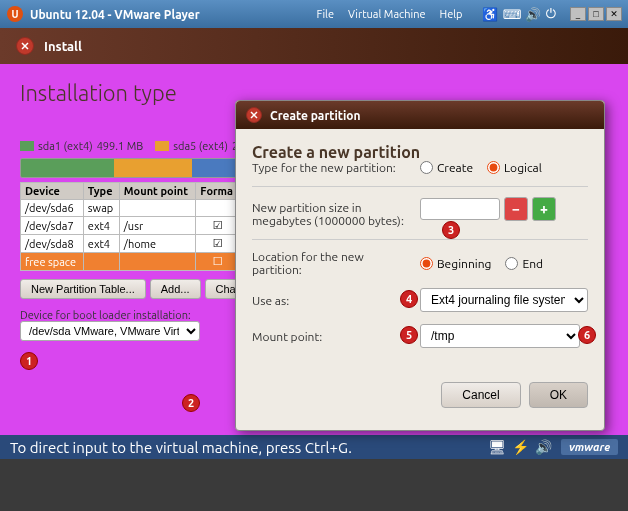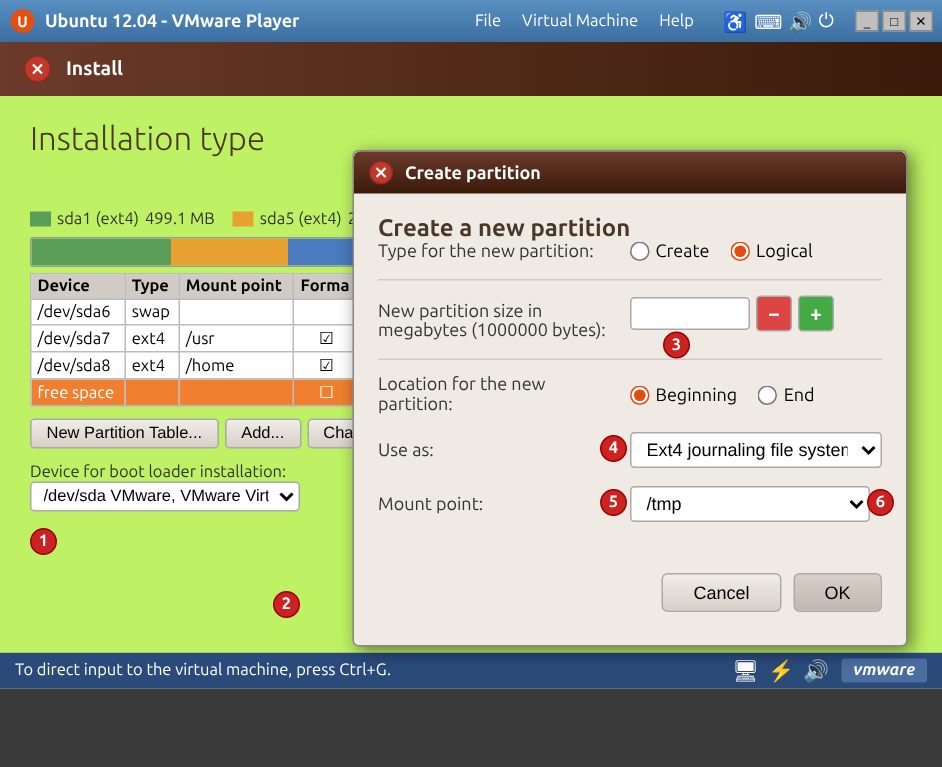--- a/index.html
+++ b/index.html
@@ -100,21 +100,21 @@
     #install-title-text {
       color: white;
       font-size: 13px;
       font-weight: bold;
     }
 
     
     #content-area {
       flex: 1;
       padding: 16px 20px;
-      background: #bef264;
+      background: #d946ef;
       position: relative;
     }
     #page-title {
       font-size: 22px;
       color: #4a3728;
       font-weight: 300;
       margin-bottom: 14px;
     }
 
     
@@ -358,21 +358,21 @@
     #status-bar {
       background: #2a4a7a;
       height: 24px;
       display: flex;
       align-items: center;
       padding: 0 10px;
       gap: 8px;
     }
     #status-text {
       color: white;
-      font-size: 11px;
+      font-size: 15px;
       flex: 1;
     }
     #status-icons {
       display: flex;
       gap: 6px;
       align-items: center;
     }
     .status-icon {
       color: white;
       font-size: 14px;

